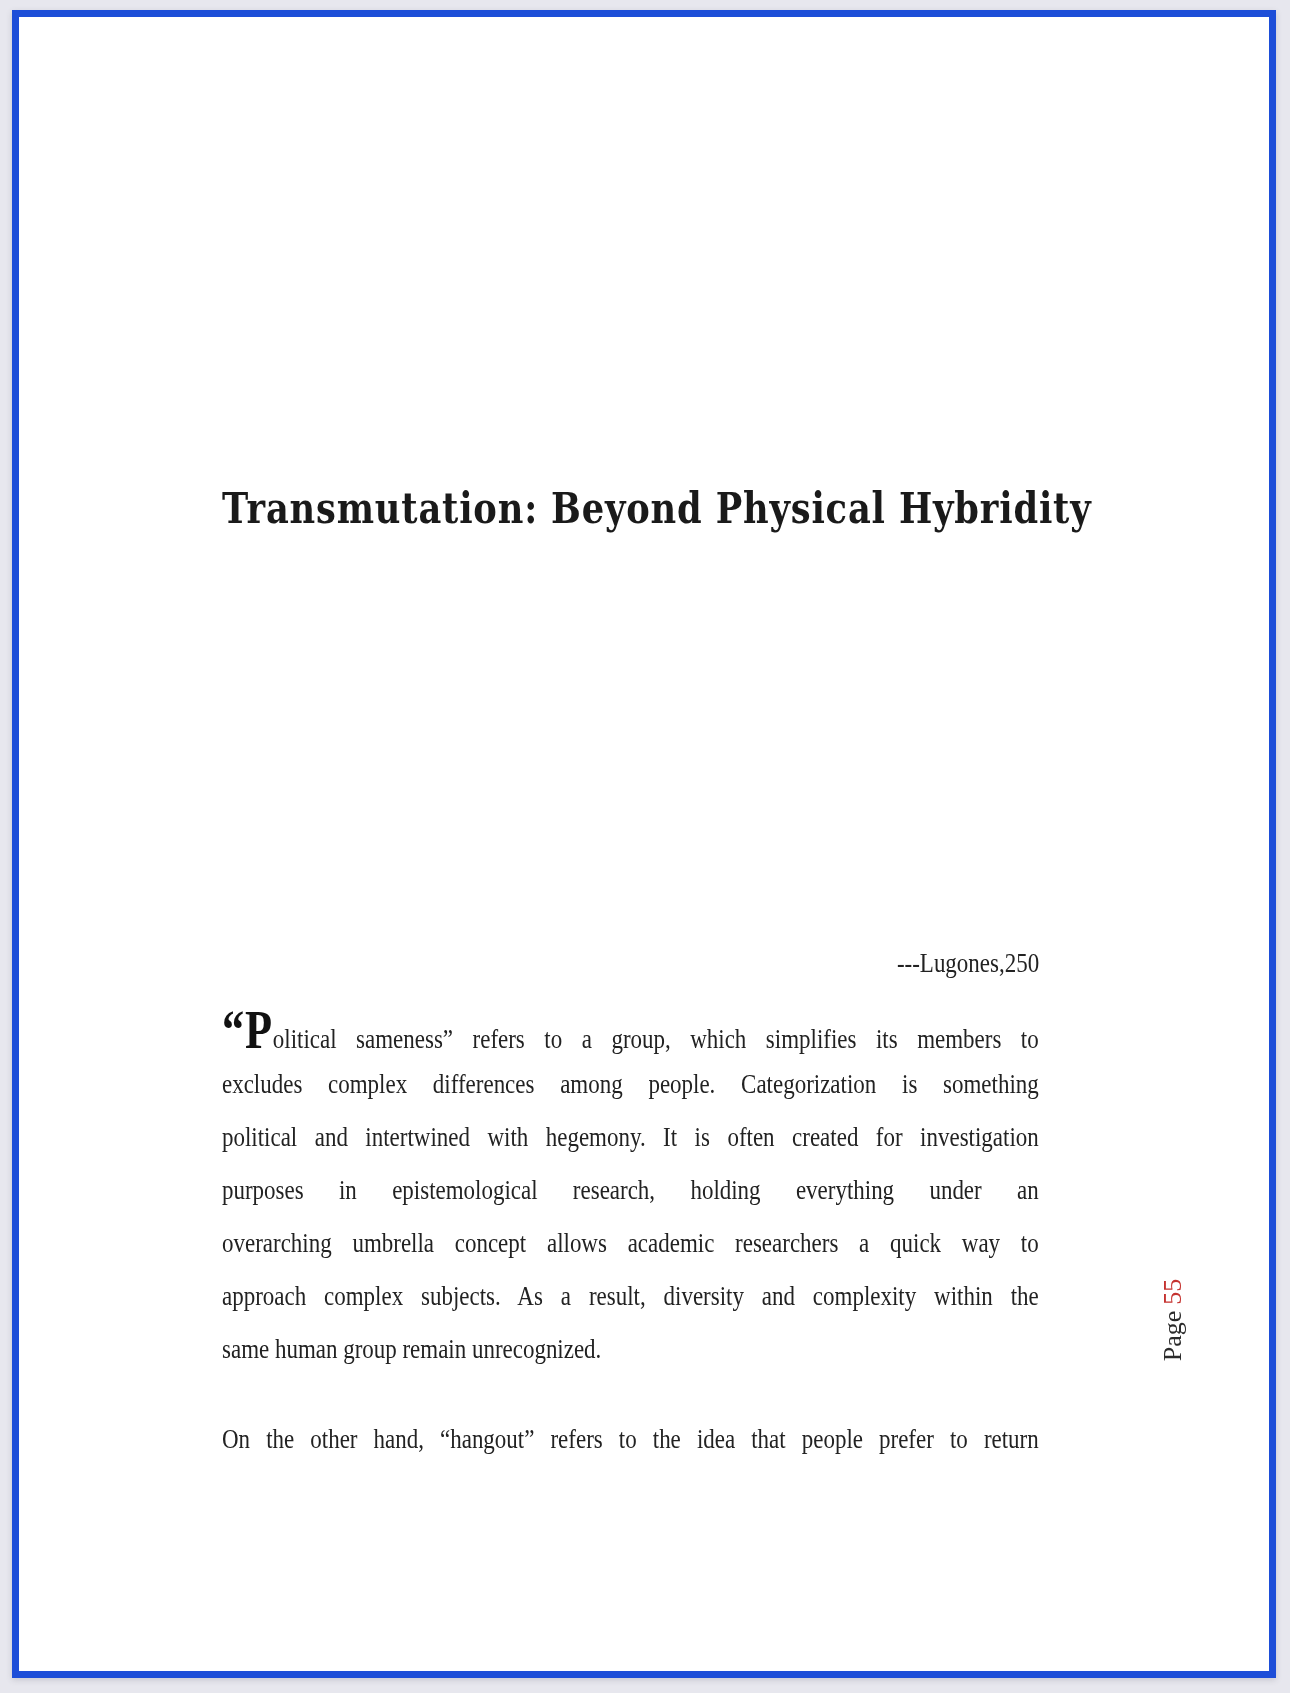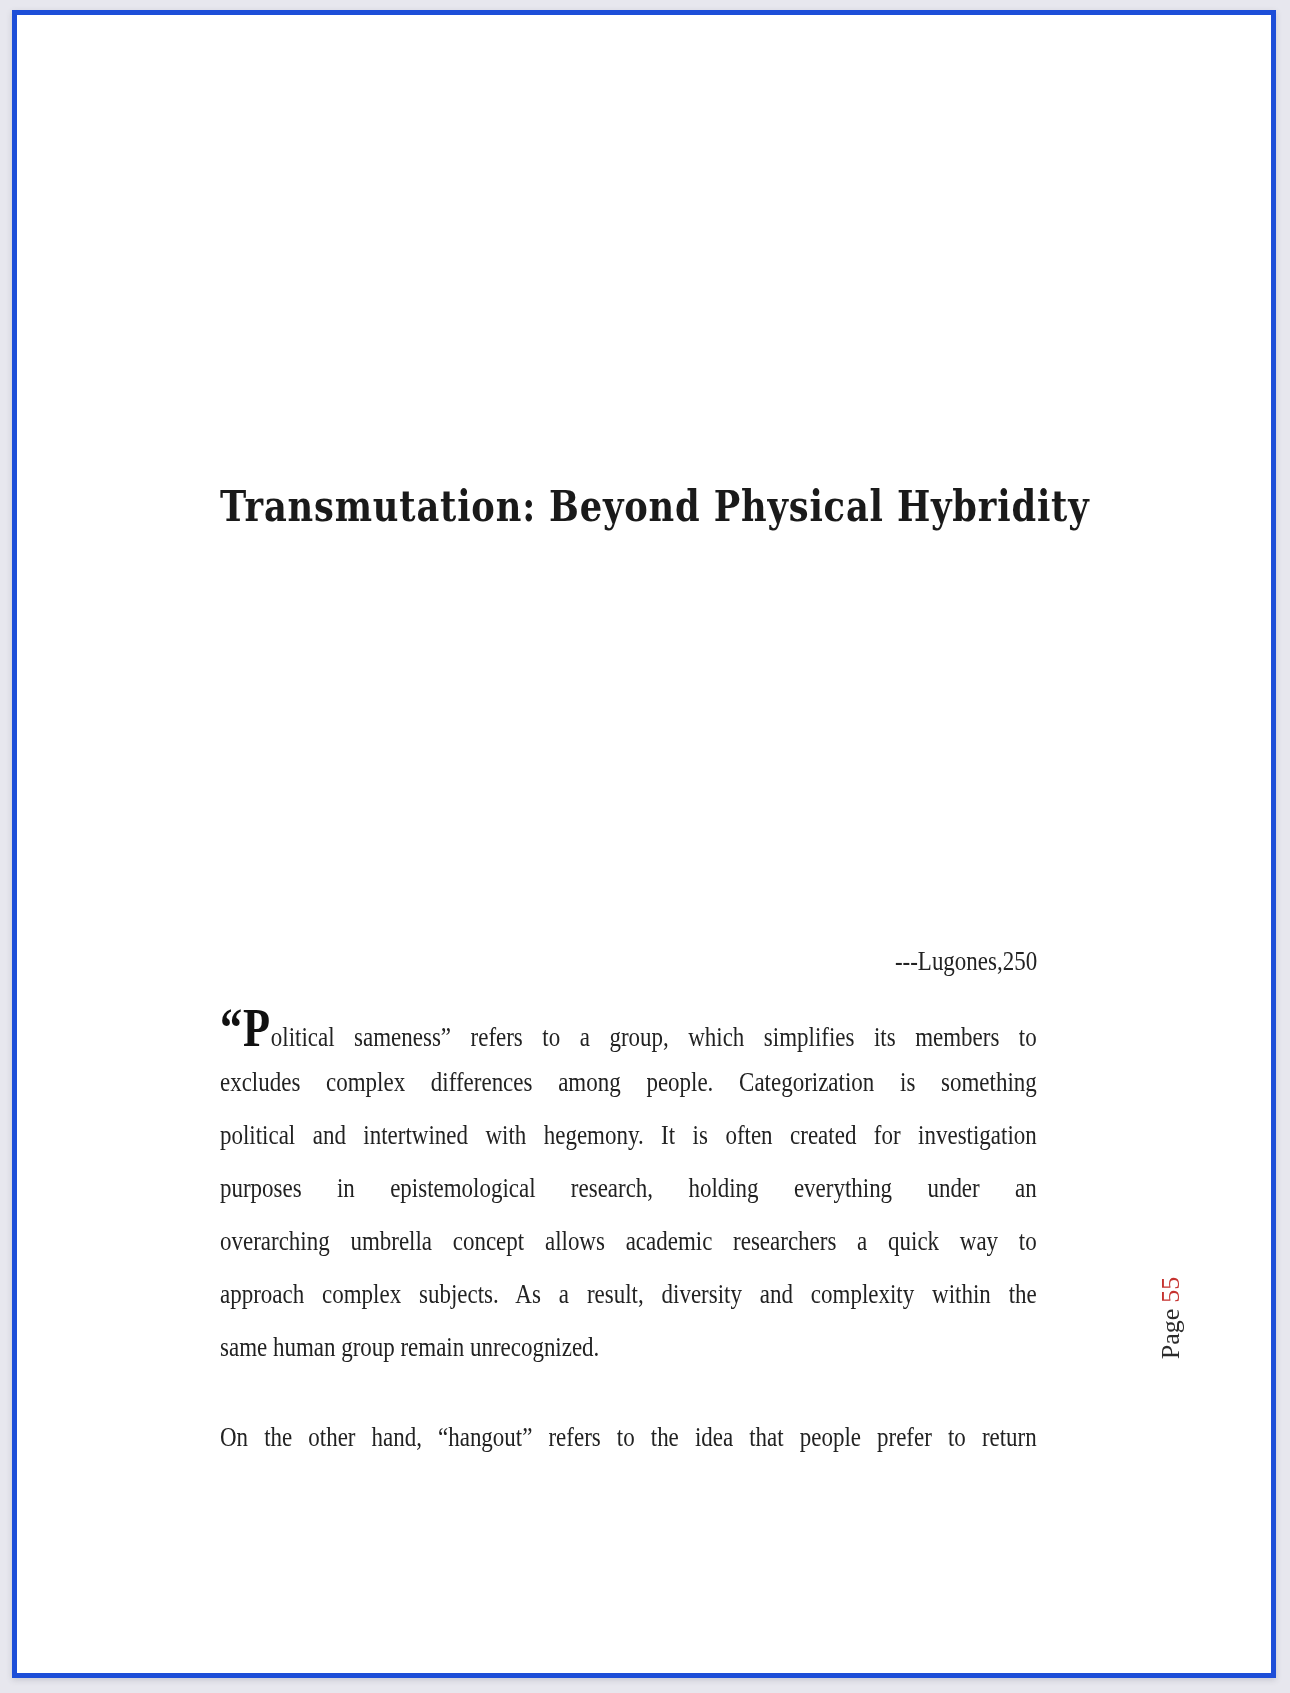--- a/index.html
+++ b/index.html
@@ -11,21 +11,21 @@
     overflow: hidden;
     font-family: "Liberation Serif", serif;
   }
   .sheet {
     position: absolute;
     left: 12px;
     top: 10px;
     width: 1264px;
     height: 1668px;
     background: #ffffff;
-    border: 5px solid #1d4ed8;
+    border: 7px solid #1d4ed8;
     box-shadow: 0 2px 6px rgba(60,60,80,0.18);
     box-sizing: border-box;
   }
   .doc-title {
     position: absolute;
     left: 203px;
     top: 437px;
     width: 996px;
     transform: scaleX(0.82);
     transform-origin: 0 0;

